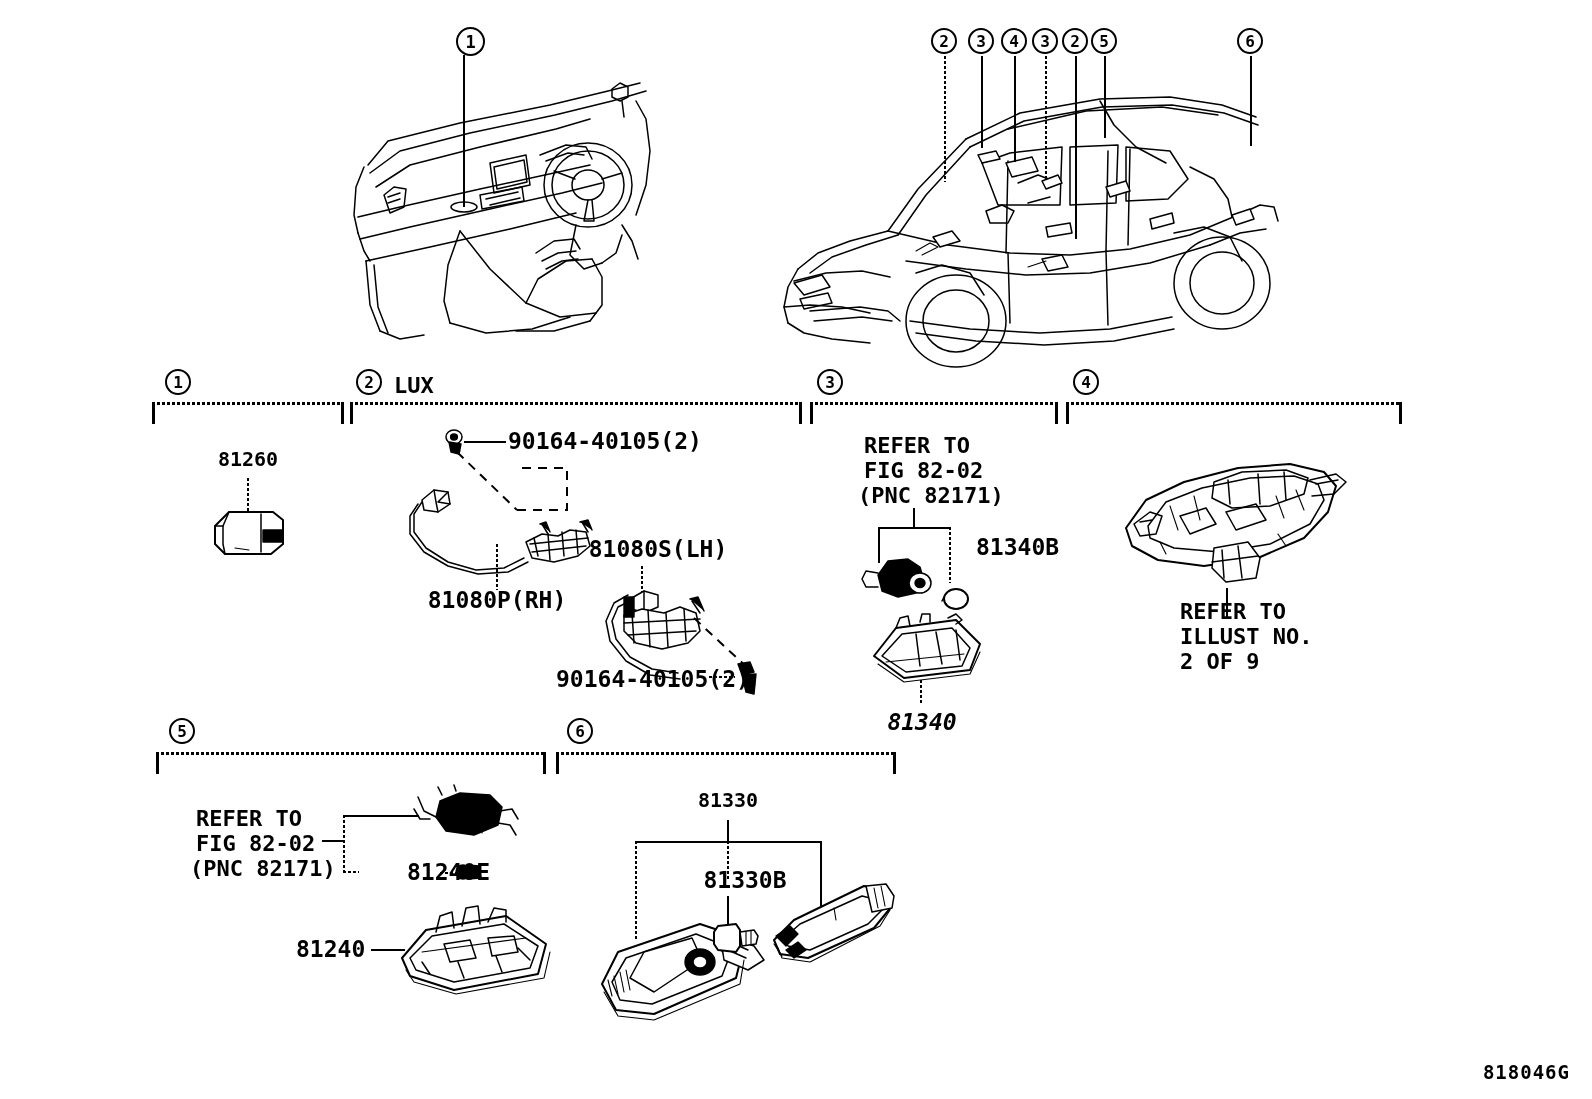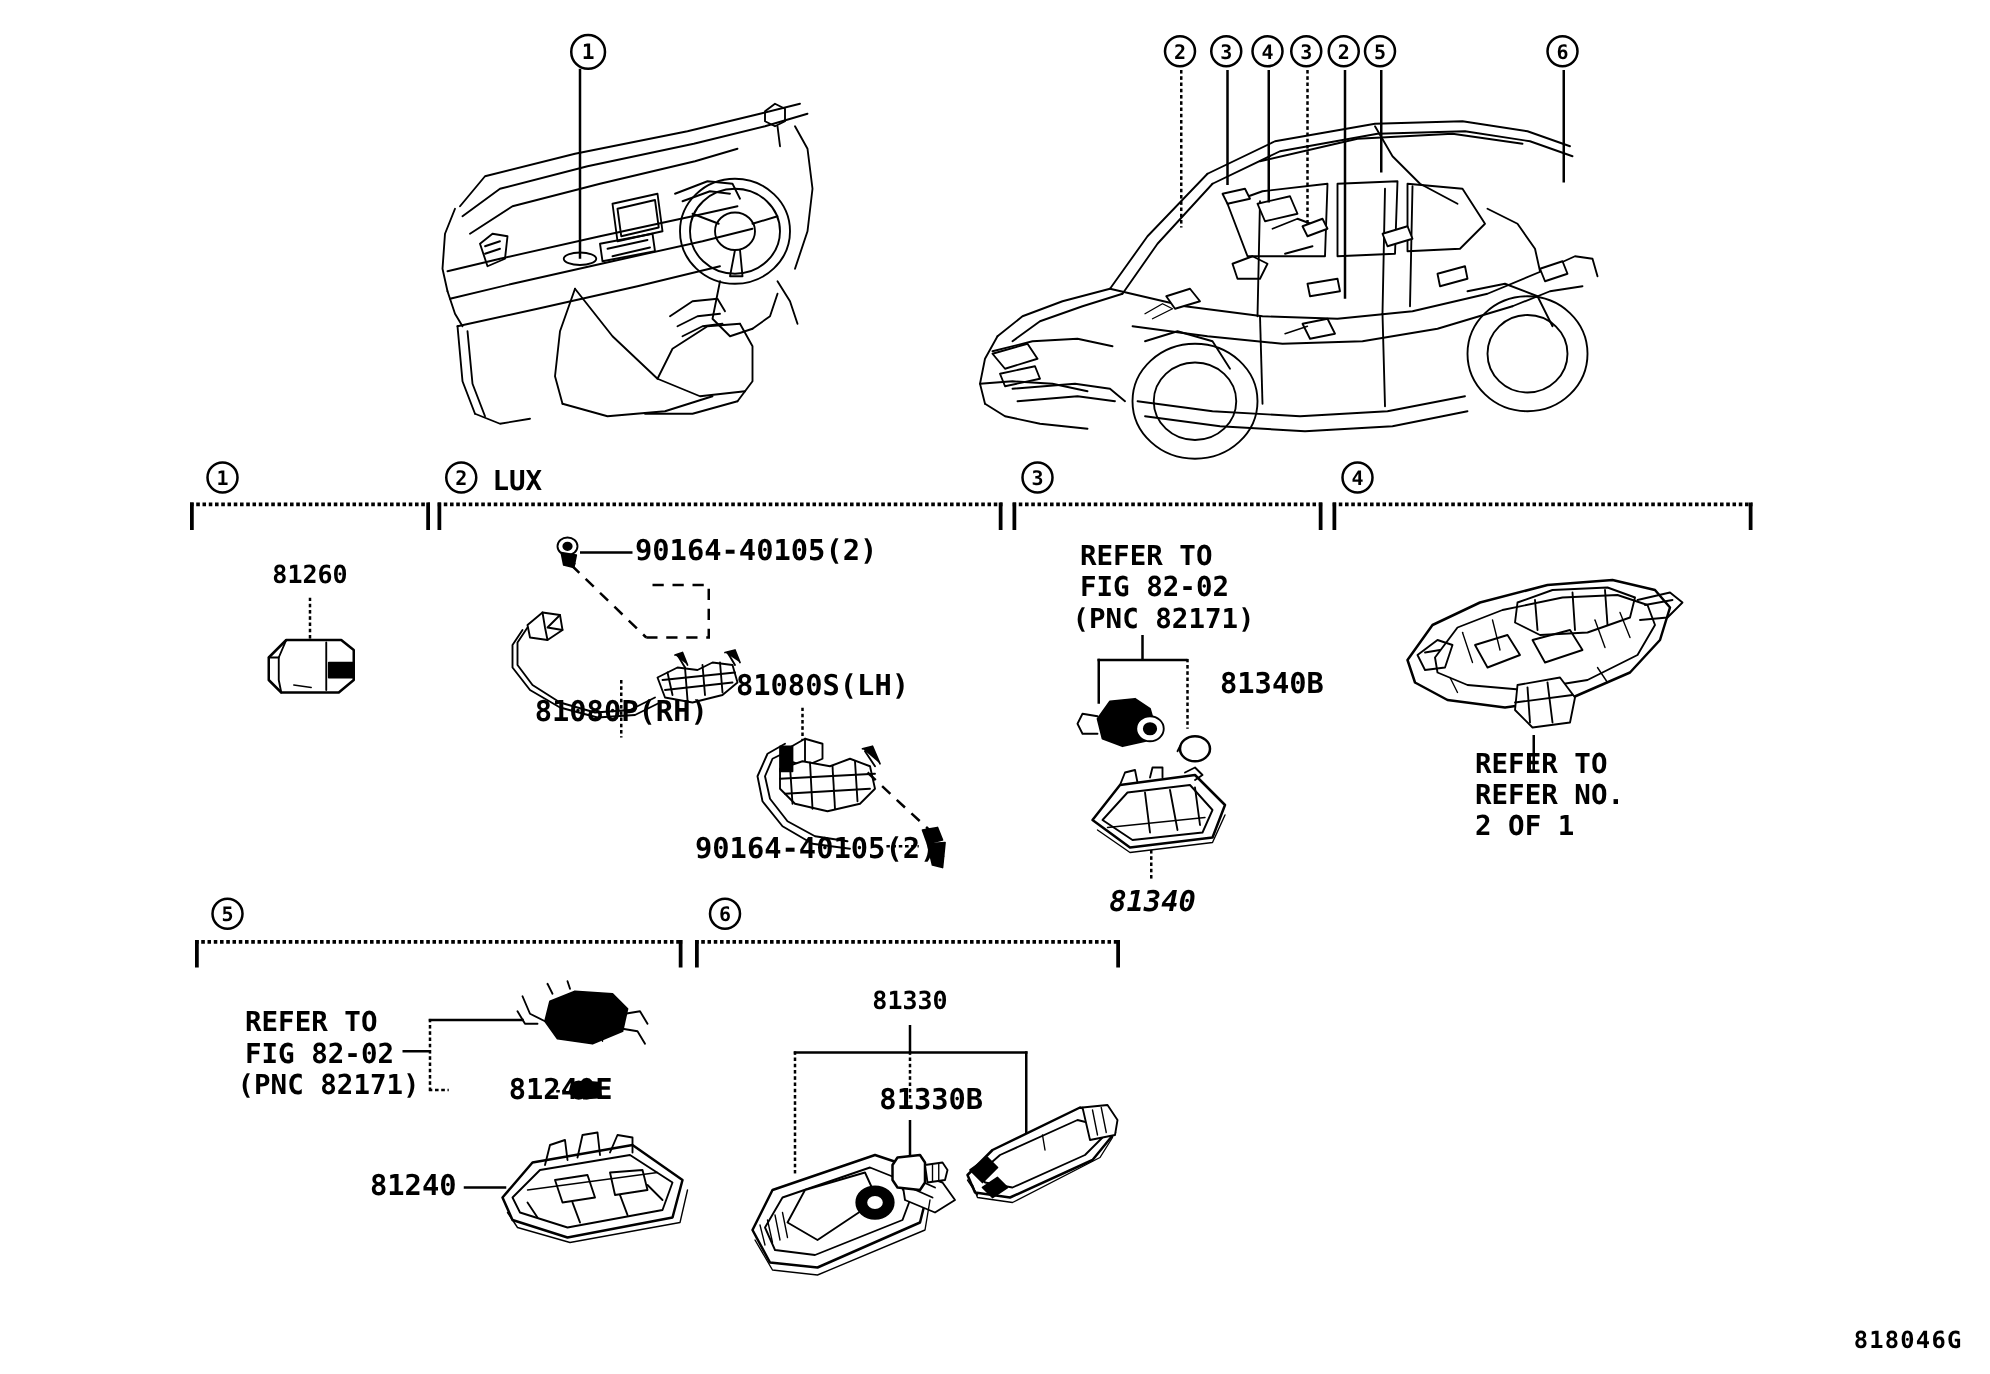--- a/index.html
+++ b/index.html
@@ -308,21 +308,21 @@
         <path d="M122 64 L180 58"></path>
         <path d="M124 72 L178 66"></path>
         <path d="M134 44 L140 54"></path>
         <path d="M132 44 L138 42 L142 52" class="lnF"></path>
         <path d="M174 42 L180 52"></path>
         <path d="M172 42 L180 40 L184 50" class="lnF"></path>
       </g>
     </svg>
   </div>
   <div class="dotv" style="left:496px;top:544px;height:46px;"></div>
-  <div class="lbl s23 ctr" style="left:497px;top:556px;">81080P(RH)</div>
+  <div class="lbl s23 ctr" style="left:497px;top:586px;">81080P(RH)</div>
 
   <div class="lbl s23 ctr" style="left:658px;top:535px;">81080S(LH)</div>
   <div class="dotv" style="left:641px;top:566px;height:36px;"></div>
 
   <div class="abs" style="left:524px;top:585px;">
     <svg width="200" height="110" viewBox="0 0 200 110">
       <g class="ln1">
         <path d="M106 14 L120 6 L134 10 L134 22 L120 28 L108 24 Z" class="wht1"></path>
         <path d="M120 6 L120 18 L120 28"></path>
         <path d="M106 16 L94 22 L88 36 L92 54 L106 72 L128 84 L154 88"></path>
@@ -453,22 +453,22 @@
         <path d="M76 46 L82 70" class="lnT"></path>
         <path d="M158 46 L166 68" class="lnT"></path>
         <path d="M178 40 L186 60" class="lnT"></path>
         <path d="M42 92 L48 104" class="lnT"></path>
         <path d="M160 84 L168 96" class="lnT"></path>
       </g>
     </svg>
   </div>
   <div class="vline" style="left:1226px;top:588px;height:30px;"></div>
   <div class="lbl s22" style="left:1180px;top:598px;">REFER TO</div>
-  <div class="lbl s22" style="left:1180px;top:623px;">REFER NO.</div>
-  <div class="lbl s22" style="left:1180px;top:648px;">2 OF 1</div>
+  <div class="lbl s22" style="left:1180px;top:623px;">ILLUST NO.</div>
+  <div class="lbl s22" style="left:1180px;top:648px;">2 OF 9</div>
 
   <div class="circnum" style="left:169px;top:718px;">5</div>
   <div class="bracket" style="left:156px;top:752px;width:390px;">
     <div class="rail"></div>
       <div class="tick l"></div>
       <div class="tick r"></div>
   </div>
 
   <div class="lbl s22" style="left:196px;top:805px;">REFER TO</div>
   <div class="lbl s22" style="left:196px;top:830px;">FIG 82-02</div>

